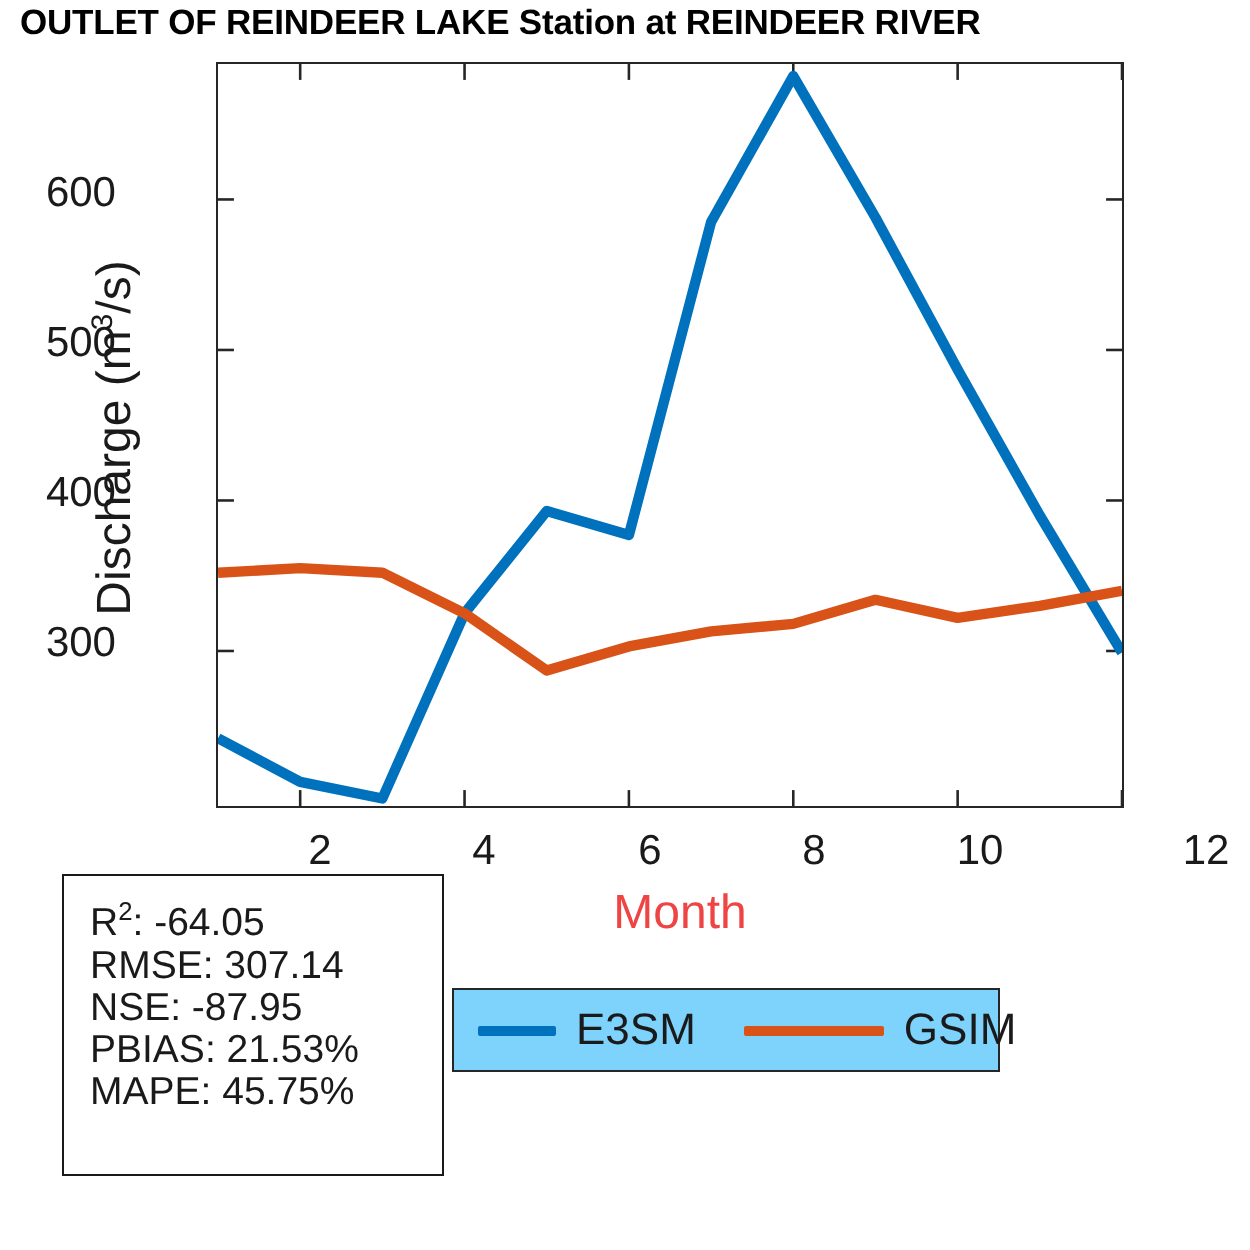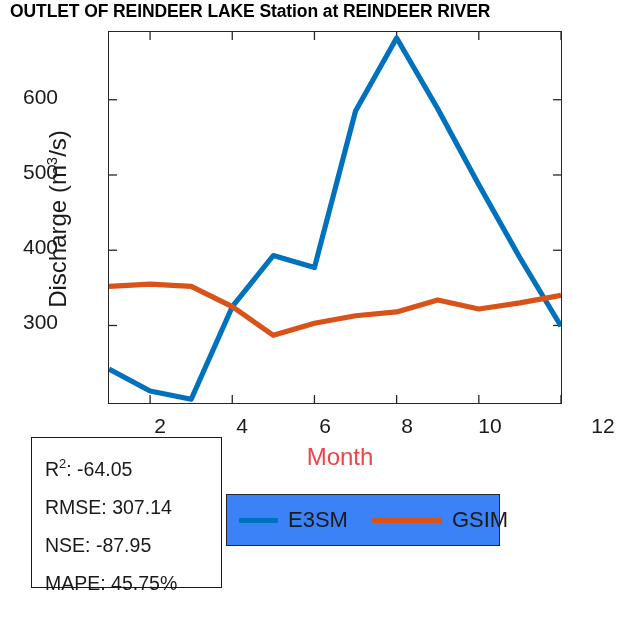--- a/index.html
+++ b/index.html
@@ -41,40 +41,40 @@
     white-space:nowrap;
   }
   .ylab sup{font-size:0.62em;vertical-align:super;}
   .xlab{
     position:absolute;left:220px;top:443px;width:240px;text-align:center;
     font-size:24px;color:#ef4444;
   }
 
   
   .legend{
-    position:absolute;left:226px;top:494px;width:274px;height:52px;
-    border:1.1px solid #262626;background:#3b82f6;box-sizing:border-box;
+    position:absolute;left:226px;top:494px;width:274px;height:42px;
+    border:1.1px solid #262626;background:#7dd3fc;box-sizing:border-box;
     display:flex;align-items:center;
   }
   .leg-entry{display:flex;align-items:center;}
   .leg-entry.first{margin-left:12px;}
   .leg-entry.second{margin-left:24px;}
   .leg-line{display:inline-block;height:5px;border-radius:1px;}
   .leg-line.blue{width:39px;background:#0072BD;}
   .leg-line.orange{width:70px;background:#D95319;}
   .leg-text{font-size:22px;color:#1a1a1a;margin-left:10px;}
 
   
   .stats{
     position:absolute;left:31px;top:437px;width:191px;height:151px;
     border:1.6px solid #1a1a1a;background:#fff;box-sizing:border-box;
     padding:7px 0 0 13px;
   }
   .stat-row{
-    font-size:19.5px;color:#1a1a1a;line-height:38px;white-space:nowrap;
+    font-size:19.5px;color:#1a1a1a;line-height:21px;white-space:nowrap;
   }
   .stat-row sup{font-size:0.66em;vertical-align:super;}
 </style>
 </head>
 <body>
 
 <div id="fig">
 
   <div class="title">OUTLET OF REINDEER LAKE  Station at  REINDEER RIVER</div>
 
@@ -129,16 +129,17 @@
     <div class="leg-entry second">
       <span class="leg-line orange"></span>
       <span class="leg-text">GSIM</span>
     </div>
   </div>
 
   <div class="stats">
     <div class="stat-row"><span>R</span><sup>2</sup><span>: -64.05</span></div>
     <div class="stat-row">RMSE: 307.14</div>
     <div class="stat-row">NSE: -87.95</div>
+    <div class="stat-row">PBIAS: 21.53%</div>
     <div class="stat-row">MAPE: 45.75%</div>
   </div>
 
 </div>
 
 </body></html>

